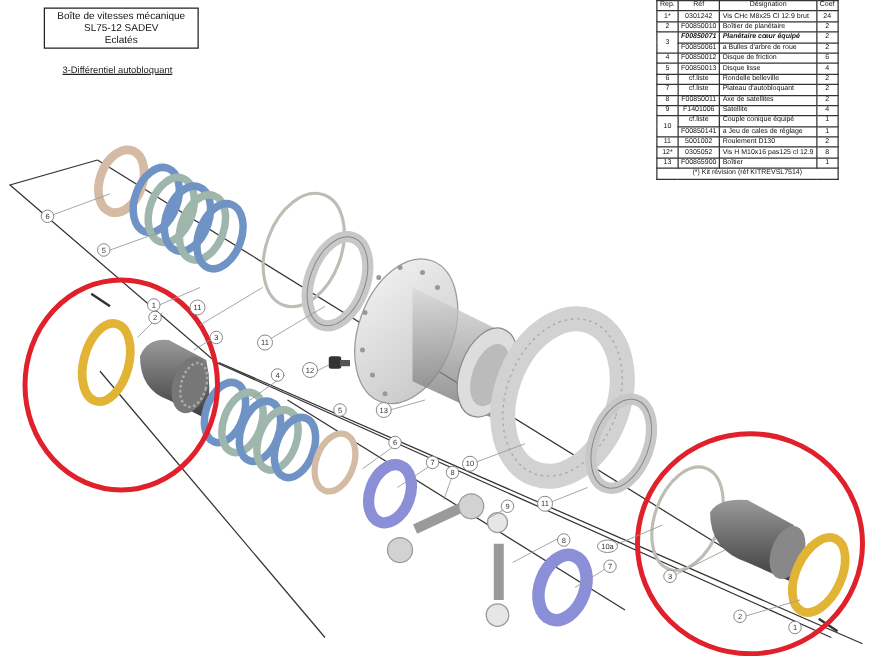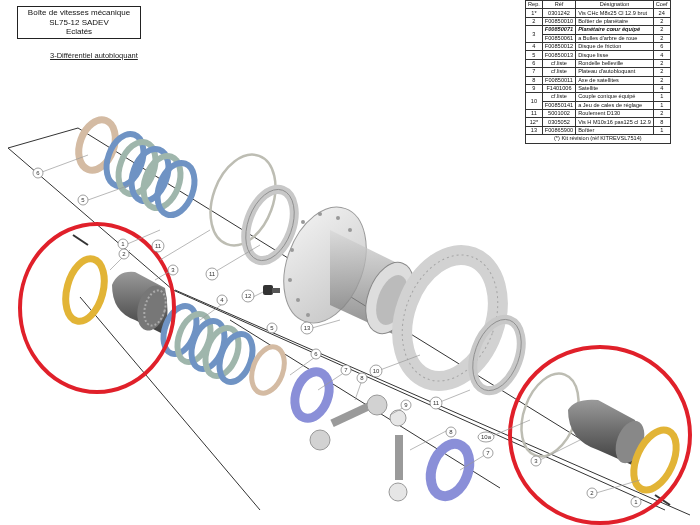--- a/index.html
+++ b/index.html
@@ -1,17 +1,17 @@
 <!DOCTYPE html>
 <html><head>
 <meta charset="utf-8">
 <style>
   html,body{margin:0;padding:0;background:#fff;}
   body{width:700px;height:525px;position:relative;overflow:hidden;font-family:"Liberation Sans",sans-serif;color:#111;}
-  .titlebox{position:absolute;left:17px;top:6px;width:122px;height:30px;border:1px solid #222;text-align:center;font-size:8px;line-height:9.5px;padding-top:1px;}
+  .titlebox{position:absolute;left:35px;top:6px;width:122px;height:30px;border:1px solid #222;text-align:center;font-size:8px;line-height:9.5px;padding-top:1px;}
   .subtitle{position:absolute;left:50px;top:51px;font-size:7.5px;color:#222;}
   .subtitle u{text-decoration:underline;}
   .parts{position:absolute;left:525px;top:0px;border-collapse:collapse;font-size:5.6px;background:#fff;}
   .parts td,.parts th{border:0.8px solid #333;padding:0 2px;height:7.4px;line-height:7px;white-space:nowrap;}
   .parts th{font-weight:normal;text-align:center;}
   .parts td.c{text-align:center;}
   .parts td.b{font-weight:bold;font-style:italic;}
   .parts td.foot{text-align:center;}
   svg#diagram{position:absolute;left:0;top:0;}
   .callout{font-size:6px;font-family:"Liberation Sans",sans-serif;}

